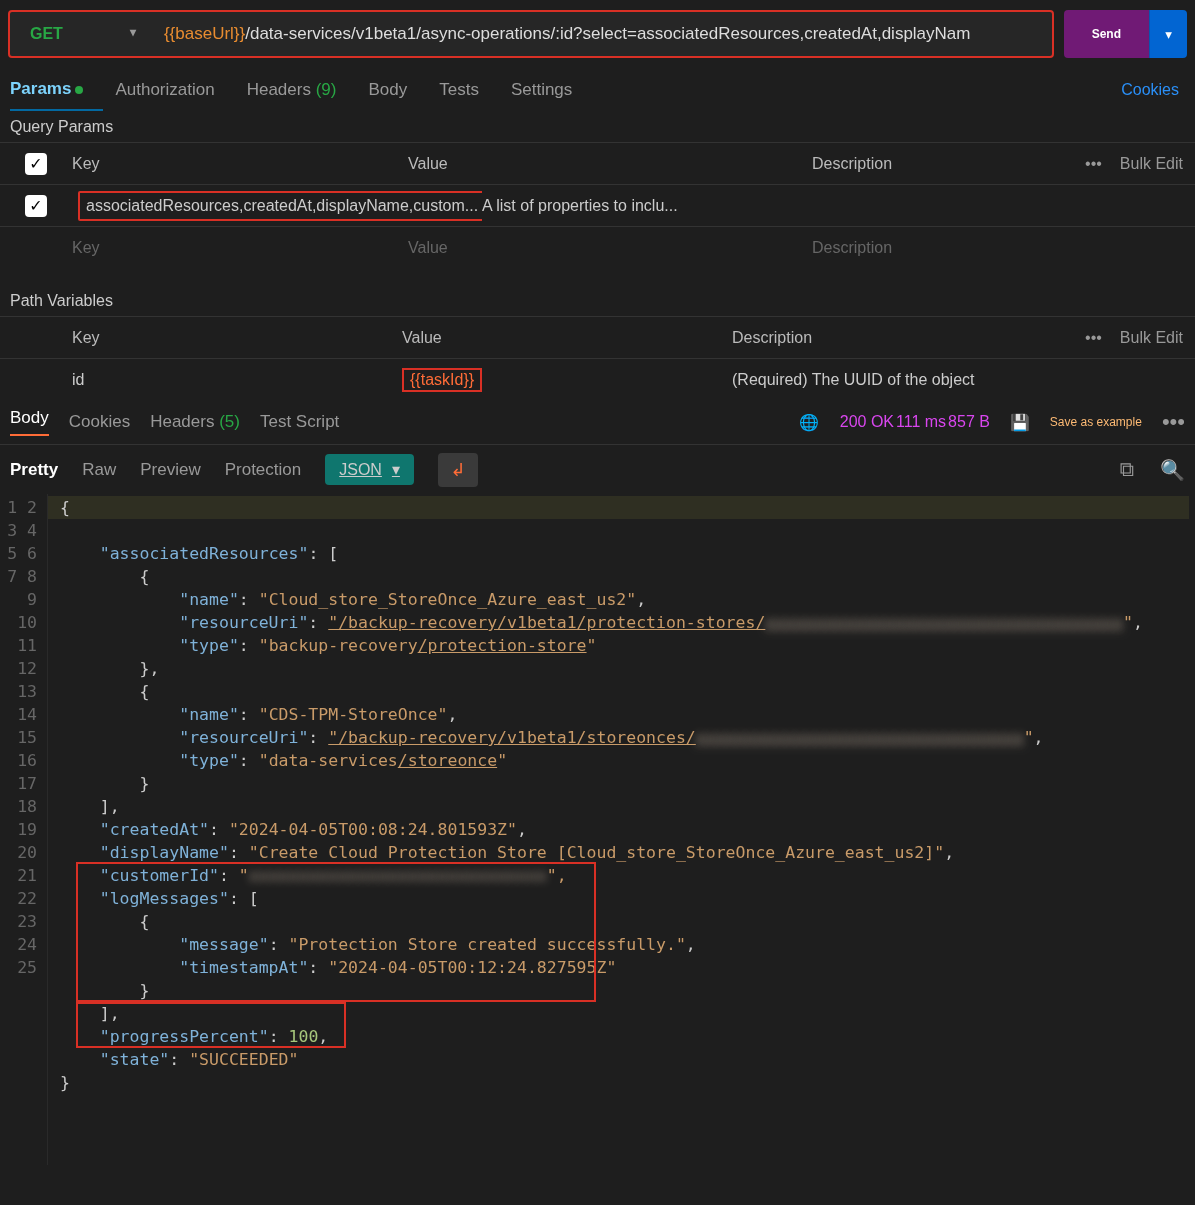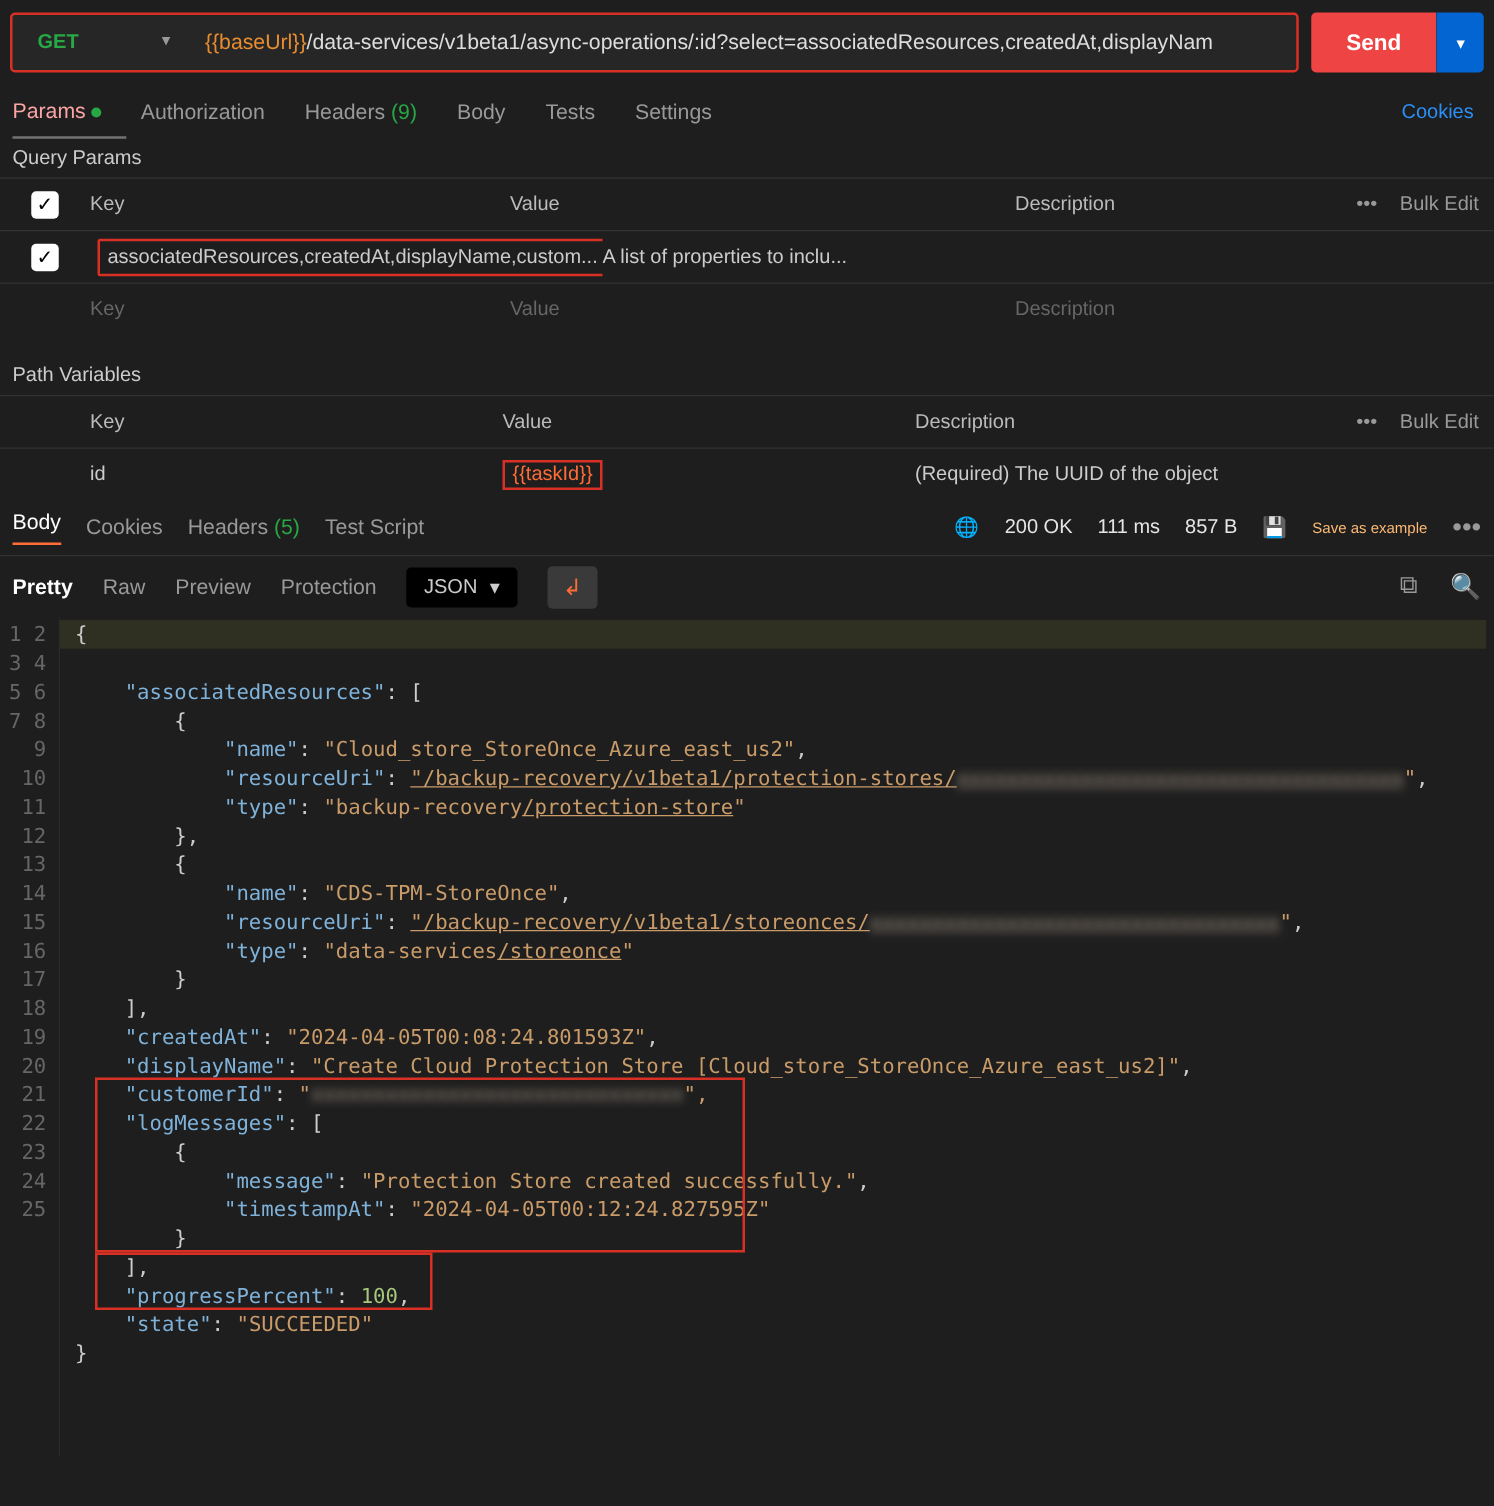--- a/index.html
+++ b/index.html
@@ -18,31 +18,31 @@
   }
   .method-select {
     color:#28a745; font-weight:600; padding:0 20px; display:flex; align-items:flex-start; gap:67px;
   }
   .chevron-down { color:#999; font-size:12px; }
   .url-text { flex:1; padding:0 8px; white-space:nowrap; overflow:hidden; font-size:17px; }
   .url-var { color:#e88c30; }
   .url-rest { color:#ddd; }
   .send-wrap { display:flex; height:48px; }
   .send-btn {
-    background:#ef4444; color:#fff; font-weight:600; font-size:18px; padding:0 28px;
+    background:#701a75; color:#fff; font-weight:600; font-size:12px; padding:0 28px;
     border:none; border-radius:4px 0 0 4px; display:flex; align-items:center;
   }
   .send-drop {
     background:#0265d2; color:#fff; width:38px; border:none; border-left:1px solid #0a55ad;
     border-radius:0 4px 4px 0; display:flex; align-items:center; justify-content:center;
   }
 
   .tabs-row { display:flex; align-items:center; padding:0 10px; height:44px; }
   .tab { color:#999; padding:10px 20px 10px 0; margin-right:12px; cursor:pointer; font-size:17px; }
-  .tab.active { color:#fca5a5; border-bottom:2px solid #737373; }
+  .tab.active { color:#7dd3fc; border-bottom:2px solid #0369a1;font-weight:bold; }
   .tab .dot { display:inline-block; width:8px; height:8px; background:#28a745; border-radius:50%; margin-left:4px; vertical-align:middle; }
   .tab .count { color:#28a745; }
   .spacer { flex:1; }
   .cookies-link { color:#2a8ff7; padding-right:6px; }
 
   .section-title { color:#ccc; padding:6px 10px; font-size:16px; }
   .grid { width:100%; }
   .grid .row { display:flex; align-items:center; height:42px; border-top:1px solid #333; }
   .chk-col { width:72px; display:flex; justify-content:center; }
   .chk { width:22px; height:22px; background:#fff; border-radius:4px; display:flex; align-items:center; justify-content:center; color:#000; font-size:16px; }
@@ -51,29 +51,29 @@
   .desc-col { flex:1; padding-right:8px; overflow:hidden; text-overflow:ellipsis; white-space:nowrap; }
   .actions-col { width:160px; text-align:right; color:#999; display:flex; gap:18px; justify-content:flex-end; padding-right:12px; }
   .hdr { color:#bbb; font-weight:500; }
   .placeholder { color:#666; }
   .cell-box-red { border:2px solid #d93025; border-radius:2px; padding:4px 6px; display:inline-block; }
   .path-val-box { border:2px solid #d93025; display:inline-block; padding:1px 6px; color:#ff6c37; }
 
   .response-bar { display:flex; align-items:center; padding:6px 10px; gap:20px; height:44px; }
   .resp-tab { color:#999; font-size:17px; }
   .resp-tab.active { color:#fff; border-bottom:2px solid #ff6c37; padding-bottom:6px; }
-  .resp-meta { display:flex; align-items:center; gap:20px; color:#e5e5e5; }
+  .resp-meta { display:flex; align-items:center; gap:2px; color:#d946ef; }
   .net-icon { color:#999; }
   .save-example { color:#fdba74; font-size:12px; }
   .more { color:#999; font-size:22px; }
   
   .view-row { display:flex; align-items:center; padding:6px 10px; gap:24px; height:50px; border-top:1px solid #333; }
   .view-tab { color:#999; font-size:17px; }
   .view-tab.active { color:#fff; font-weight:600; }
-  .json-select { background:#000000; color:#ccc; padding:6px 14px; border-radius:4px; display:flex; align-items:center; gap:10px; }
+  .json-select { background:#0f766e; color:#ccc; padding:6px 14px; border-radius:4px; display:flex; align-items:center; gap:10px;text-decoration:underline; }
   .wrap-btn { background:#3a3a3a; color:#ff6c37; width:40px; height:34px; border-radius:4px; display:flex; align-items:center; justify-content:center; font-size:18px; }
   .right-icons { display:flex; gap:26px; color:#999; font-size:20px; }
 
   .code-block { display:flex; font-family:Consolas,Menlo,monospace; font-size:16.5px; line-height:23px; background:#1e1e1e; }
   .gutter { width:48px; text-align:right; padding:2px 10px 2px 2px; color:#666; user-select:none; border-right:1px solid #2a2a2a; }
   .code { flex:1; padding:2px 6px 2px 12px; white-space:pre; position:relative; }
   .line1bg { background:#2f2f22; display:block; margin-left:-12px; padding-left:12px; }
   .p { color:#ccc; } 
   .k { color:#7fb2d9; } 
   .s { color:#c99b69; } 

